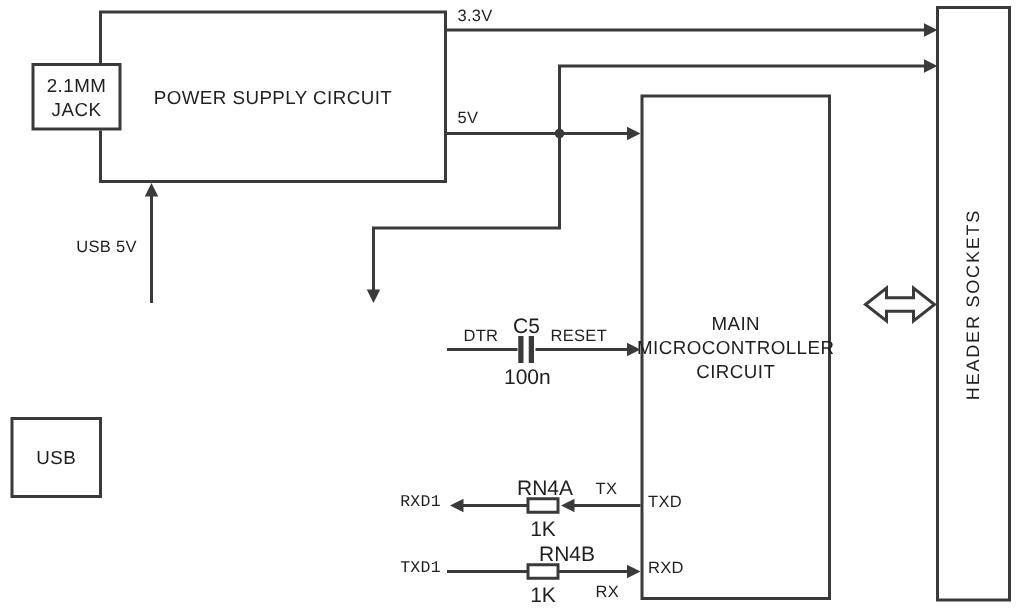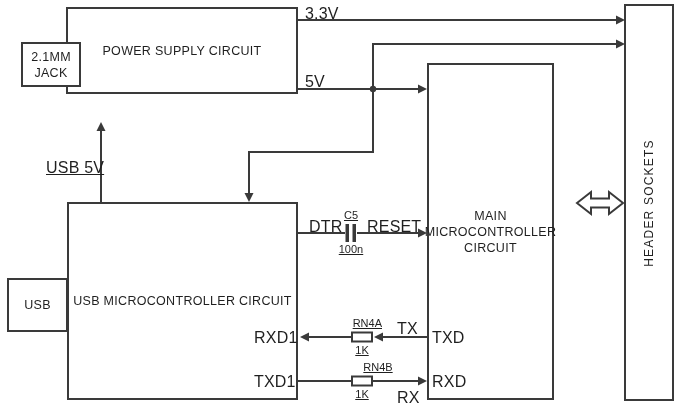--- a/index.html
+++ b/index.html
@@ -6,48 +6,45 @@
   #canvas{
     position:relative;width:680px;height:407px;background:#ffffff;overflow:hidden;
     font-family:"Liberation Sans","DejaVu Sans",sans-serif;color:#1f1f1f;
   }
   *{box-sizing:border-box;}
   .box{
     position:absolute;border:2px solid #3a3a3a;background:#ffffff;
     display:flex;align-items:center;justify-content:center;text-align:center;
   }
   .box .bl{font-size:12.5px;letter-spacing:.3px;white-space:pre-line;line-height:1.28;}
-  .wire-label{position:absolute;font-size:16px;letter-spacing:.2px;white-space:nowrap;}
-  .comp-label{position:absolute;font-size:11px;text-align:center;white-space:nowrap;}
-  .ctr{text-align:center;text-decoration:underline;}
-  .rgt{text-align:right;}
+  .wire-label{position:absolute;font-size:11px;letter-spacing:.2px;white-space:nowrap;}
+  .comp-label{position:absolute;font-size:14px;text-align:center;white-space:nowrap;}
+  .ctr{text-align:center;}
+  .rgt{text-align:right;font-family:Liberation Mono, monospace;}
   #wiring{position:absolute;left:0;top:0;pointer-events:none;}
   .rot span{transform:rotate(-90deg);white-space:nowrap;display:block;font-size:12px;letter-spacing:1.2px;}
 </style>
 </head>
 <body>
 
 <div id="canvas">
 
-  <div class="box" style="left:66px;top:7px;width:232px;height:87px;">
+  <div class="box" style="left:66px;top:7px;width:232px;height:115px;">
     <div class="bl">POWER SUPPLY CIRCUIT</div>
   </div>
 
   <div class="box" style="left:21px;top:42px;width:60px;height:45px;">
     <div class="bl">2.1MM
 JACK</div>
   </div>
 
   <div class="box" style="left:7px;top:278px;width:61px;height:54px;">
     <div class="bl">USB</div>
   </div>
 
-  <div class="box" style="left:67px;top:202px;width:231px;height:198px;">
-    <div class="bl">USB MICROCONTROLLER CIRCUIT</div>
-  </div>
 
   <div class="box" style="left:427px;top:63px;width:127px;height:337px;">
     <div class="bl">MAIN
 MICROCONTROLLER
 CIRCUIT</div>
   </div>
 
   <div class="box rot" style="left:624px;top:4px;width:50px;height:397px;">
     <span>HEADER SOCKETS</span>
   </div>

